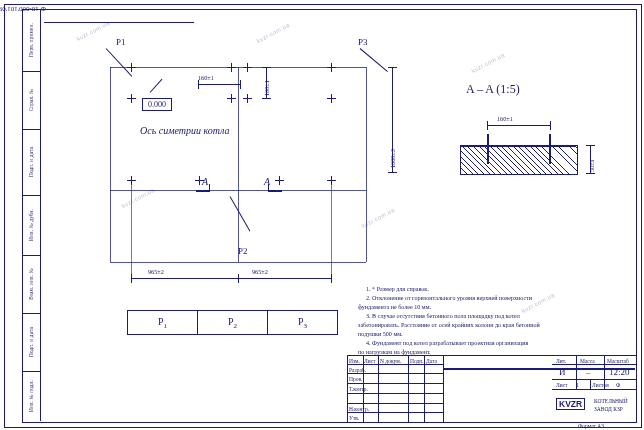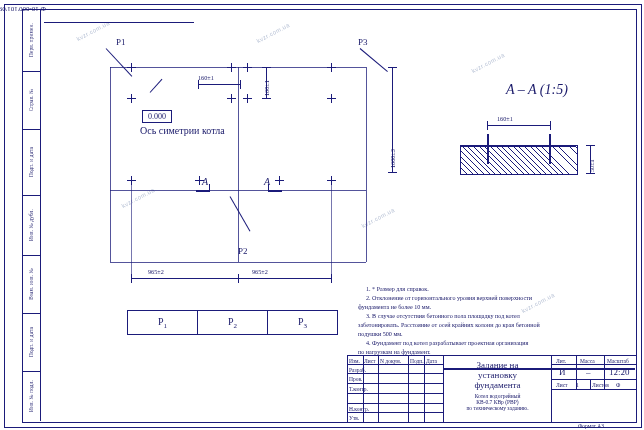--- a/index.html
+++ b/index.html
@@ -41,21 +41,21 @@
   .ptable td{border:1px solid #1b1b7a;width:67px;height:21px;text-align:center;font-size:10px;}
   .ptable td.hd{font-size:10px;}
 
   
   .stamp{position:absolute;left:347px;top:355px;width:288px;height:66px;border:1.6px solid #1b1b7a;}
   .stamp .c{position:absolute;box-sizing:border-box;}
   .stamp .bb{border-bottom:1px solid #1b1b7a;}
 
   .code{position:absolute;left:447px;top:352px;font-size:12.5px;letter-spacing:.3px;}
 
-  .sect{position:absolute;font-size:14px;font-style:italic;margin-left:40px;}
+  .sect{position:absolute;font-size:12px;}
   .hatch{position:absolute;background:
      repeating-linear-gradient(45deg,#1b1b7a 0 0.6px,transparent 0.6px 4px);
      border:1px solid #1b1b7a;}
   .logo{position:absolute;font-family:"Liberation Sans",sans-serif;font-weight:bold;font-size:8.5px;color:#1b1b7a;border:1px solid #1b1b7a;padding:0 2px;}
 </style>
 </head>
 <body>
 
 <div id="sheet">
 
@@ -132,24 +132,24 @@
   <div class="plush" style="left:327px;top:180px;"></div>
 
   <div class="ln" style="left:106px;top:48px;width:38px;height:1px;transform:rotate(47deg);transform-origin:left center;"></div>
   <div class="ln" style="left:360px;top:48px;width:36px;height:1px;transform:rotate(40deg);transform-origin:left center;"></div>
   <div class="ln" style="left:230px;top:196px;width:40px;height:1px;transform:rotate(60deg);transform-origin:left center;"></div>
 
   <div class="lbl" style="left:116px;top:37px;font-size:9px;">P1</div>
   <div class="lbl" style="left:358px;top:37px;font-size:9px;">P3</div>
   <div class="lbl" style="left:238px;top:246px;font-size:9px;">P2</div>
 
-  <div class="tagbox" style="left:142px;top:98px;margin-top:12px;">0.000</div>
+  <div class="tagbox" style="left:142px;top:98px;">0.000</div>
   <div class="ln" style="left:150px;top:92px;width:18px;height:1px;transform:rotate(-48deg);transform-origin:left center;"></div>
 
-  <div class="lbl" style="left:140px;top:125px;font-size:10px;">Ось симетрии котла</div>
+  <div class="lbl" style="left:140px;top:125px;font-size:10px;font-style:italic;">Ось симетрии котла</div>
 
   <div class="lbl" style="left:202px;top:176px;font-size:10px;font-style:italic;">A</div>
   <div class="lbl" style="left:264px;top:176px;font-size:10px;font-style:italic;">A</div>
   <div class="ln h" style="left:196px;top:190px;width:14px;height:2px;"></div>
   <div class="ln h" style="left:268px;top:190px;width:14px;height:2px;"></div>
   <div class="ln v" style="left:209px;top:184px;height:7px;"></div>
   <div class="ln v" style="left:268px;top:184px;height:7px;"></div>
 
   <div class="ln h" style="left:198px;top:84px;width:42px;"></div>
   <div class="ln v" style="left:198px;top:80px;height:9px;"></div>
@@ -249,46 +249,43 @@
       <div class="c" style="left:0;top:57px;width:96px;height:9px;">
         <span class="tiny" style="position:absolute;left:1px;top:2px;">Утв.</span>
       </div>
 
       <div class="ln v" style="left:15px;top:0;height:66px;"></div>
       <div class="ln v" style="left:30px;top:0;height:66px;"></div>
       <div class="ln v" style="left:60px;top:0;height:66px;"></div>
       <div class="ln v" style="left:76px;top:0;height:66px;"></div>
     </div>
 
-    <div class="c" style="left:96px;top:0;width:108px;height:66px;border-right:1.6px solid #1b1b7a;text-align:center;">
-      <div style="font-size:9px;margin-top:4px;">Задание на</div>
-      <div style="font-size:9px;">установку</div>
-      <div style="font-size:9px;">фундамента</div>
-      <div style="font-size:5.5px;margin-top:3px;">Котел водогрейный</div>
-      <div style="font-size:5.5px;">КВ-0.7 КВр (РВР)</div>
-      <div style="font-size:5.5px;">по техническому заданию.</div>
-    </div>
 
     <div class="c" style="left:204px;top:0;width:84px;height:66px;">
       <div class="c bb" style="left:0;top:0;width:84px;height:9px;">
         <span class="tiny" style="position:absolute;left:4px;top:2px;">Лит.</span>
         <span class="tiny" style="position:absolute;left:28px;top:2px;">Масса</span>
         <span class="tiny" style="position:absolute;left:55px;top:2px;">Масштаб</span>
       </div>
       <div class="c bb" style="left:0;top:9px;width:84px;height:15px;">
         <span style="position:absolute;left:7px;top:2px;font-size:9px;">И</span>
         <span style="position:absolute;left:34px;top:2px;font-size:9px;">–</span>
         <span style="position:absolute;left:57px;top:2px;font-size:9px;">12:20</span>
       </div>
       <div class="c bb" style="left:0;top:24px;width:84px;height:10px;">
         <span class="tiny" style="position:absolute;left:4px;top:2px;">Лист</span>
         <span class="tiny" style="position:absolute;left:24px;top:2px;">1</span>
         <span class="tiny" style="position:absolute;left:40px;top:2px;">Листов</span>
         <span class="tiny" style="position:absolute;left:64px;top:2px;">Ф</span>
       </div>
+      <div class="c" style="left:0;top:34px;width:84px;height:32px;">
+        <span class="logo" style="left:4px;top:8px;">KVZR</span>
+        <span class="tiny" style="position:absolute;left:42px;top:8px;">КОТЕЛЬНЫЙ</span>
+        <span class="tiny" style="position:absolute;left:42px;top:16px;">ЗАВОД КЗР</span>
+      </div>
       <div class="ln v" style="left:24px;top:0;height:34px;"></div>
       <div class="ln v" style="left:52px;top:0;height:34px;"></div>
       <div class="ln v" style="left:38px;top:24px;height:10px;"></div>
     </div>
   </div>
 
   <div class="lbl tiny" style="left:578px;top:423px;">Формат A3</div>
 
 </div>
 

